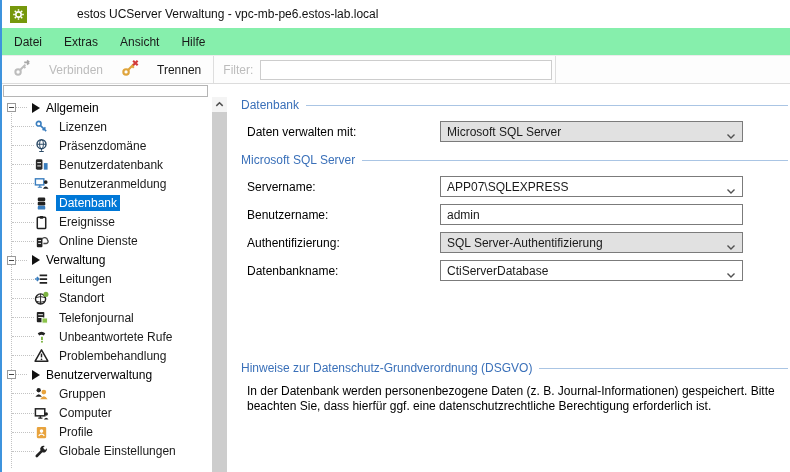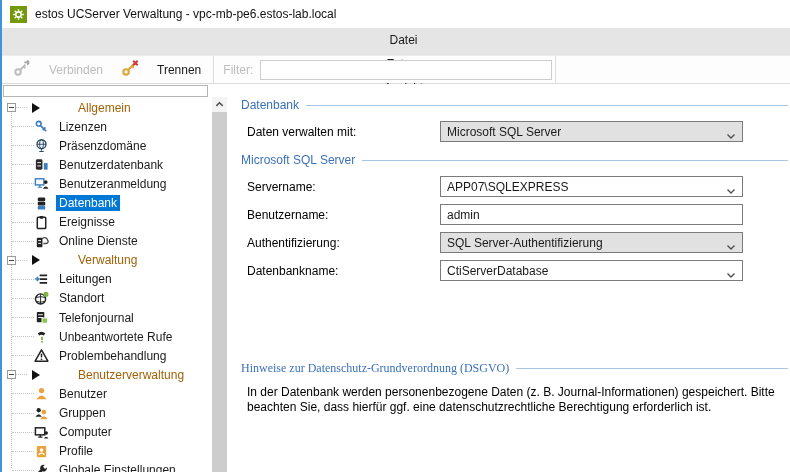--- a/index.html
+++ b/index.html
@@ -5,27 +5,27 @@
   * { margin:0; padding:0; box-sizing:border-box; }
   html,body { width:790px; height:472px; overflow:hidden; }
   body {
     font-family:"Liberation Sans","DejaVu Sans",sans-serif;
     font-size:12px; color:#1a1a1a; background:#fff; position:relative;
   }
   .win-edge { position:absolute; left:0; top:0; bottom:0; width:2px;
     background:var(--accent,#3e93dd); z-index:50; }
 
   
-  .titlebar { height:28px; display:flex; align-items:center; padding-left:10px; background:#fff; }
+  .titlebar { height:28px; display:flex; align-items:center; padding-left:10px; background:#fff;gap:42px; }
   .app-icon { width:17px; height:17px; background:var(--estos-green,#76980c);
     display:flex; align-items:center; justify-content:center; flex:0 0 auto; }
   .title-text { margin-left:8px; color:#111; }
 
   
-  .menubar { height:27px; display:flex; align-items:center; padding-left:17px; background:#e5e5e5;flex-direction:column; }
+  .menubar { height:27px; display:flex; align-items:center; padding-left:3px; background:#86efac; }
   .menu-item { padding:5px 11px; color:#1a1a1a; cursor:default; }
 
   
   .toolbar { height:29px; display:flex; align-items:center; padding-left:4px;
     background:#fdfdfd; border-top:1px solid #ececec; border-bottom:1px solid #dcdcdc; }
   .tb-btn { display:flex; align-items:center; gap:18px; padding:0 9px; height:100%; cursor:default; }
   .tb-btn .tb-label { color:#1a1a1a; }
   .tb-btn.disabled .tb-label { color:var(--disabled-text,#bcbcbc); }
   .tb-sep { width:1px; height:27px; background:#dedede; margin:0 3px; }
   .filter-label { color:var(--disabled-text,#bcbcbc); margin:0 7px 0 6px; }
@@ -44,21 +44,21 @@
     border-left:1px dotted #c3c3c3; }
   .tree-row { height:19.1px; display:flex; align-items:center; white-space:nowrap; position:relative; }
   .expander { width:9px; height:9px; border:1px solid #9a9a9a; background:#fff;
     margin-left:4px; position:relative; flex:0 0 auto; z-index:2; }
   .expander::after { content:""; position:absolute; left:1px; right:1px; top:3px; height:1px; background:#444; }
   .conn { border-bottom:1px dotted #c3c3c3; height:1px; flex:0 0 auto; }
   .conn.g { width:11px; }
   .conn.c { width:22px; margin-left:9px; }
   .tri { width:0; height:0; border-top:5px solid transparent; border-bottom:5px solid transparent;
     border-left:8px solid #111; margin:0 6px 0 5px; flex:0 0 auto; }
-  .glabel { color:#a16207;margin-left:32px; }
+  .glabel { color:#000000; }
   .ticon { width:15px; height:15px; margin-right:7px; flex:0 0 auto; display:flex; align-items:center; }
   .clabel { padding:1px 3px; }
   .tree-row.selected .clabel { background:var(--selected-bg,#0078d7); color:#fff; }
 
   
   .scrollbar { position:absolute; top:13px; right:2px; bottom:0; width:15px; background:#f0f0f0; }
   .sb-btn { height:15px; background:#f4f4f4; display:flex; align-items:center; justify-content:center; }
   .sb-thumb { position:absolute; top:15px; bottom:0; left:0; right:0; background:#cdcdcd; }
 
   
@@ -69,21 +69,21 @@
   .field-row { display:flex; align-items:center; height:21px; margin:7px 0 7px 6px; }
   .field-row.first { margin-top:9px; }
   .f-label { width:193px; flex:0 0 auto; color:#000; }
   .control { width:303px; height:21px; border:1px solid #7b7b7b; background:#fff;
     display:flex; align-items:center; padding:0 6px; position:relative; }
   .control.gray { background:#e1e1e1; }
   .control .chev { position:absolute; right:6px; top:7px; }
   .control .val { overflow:hidden; white-space:nowrap; }
   .control .val.pwd { font-weight:bold; letter-spacing:2px; font-size:11px; }
   .sec-gap { margin-top:11px; }
-  .sec-gap-big { margin-top:80px;font-family:Liberation Serif, serif; }
+  .sec-gap-big { margin-top:80px; }
   .section-note { margin:9px 0 0 6px; width:540px; line-height:15px; color:#000; }
 </style>
 </head>
 <body>
 
 <div class="win-edge"></div>
 
 <div class="titlebar">
   <span class="app-icon">
       <svg width="13" height="13" viewBox="0 0 16 16" xmlns="http://www.w3.org/2000/svg">
@@ -276,30 +276,20 @@
         <div class="tree-row group">
           <span class="expander"></span>
           <span class="conn g"></span>
           <span class="tri"></span>
           <span class="glabel">Benutzerverwaltung</span>
         </div>
         <div class="tree-row child">
           <span class="conn c"></span>
           <span class="ticon">
             <svg width="15" height="15" viewBox="0 0 16 16" xmlns="http://www.w3.org/2000/svg">
-              <circle cx="8" cy="4.8" r="2.8" fill="#e8a33d"></circle>
-              <path d="M2.5 14q5.5-7.5 11 0z" fill="#e8a33d"></path>
-            </svg>
-          </span>
-          <span class="clabel">Benutzer</span>
-        </div>
-        <div class="tree-row child">
-          <span class="conn c"></span>
-          <span class="ticon">
-            <svg width="15" height="15" viewBox="0 0 16 16" xmlns="http://www.w3.org/2000/svg">
               <circle cx="5" cy="4.5" r="2.3" fill="#222"></circle>
               <path d="M1.5 11.5q3.5-5.5 7 0z" fill="#222"></path>
               <circle cx="10.5" cy="6.5" r="2.5" fill="#e8a33d"></circle>
               <path d="M6.5 14q4-6 8 0z" fill="#e8a33d"></path>
             </svg>
           </span>
           <span class="clabel">Gruppen</span>
         </div>
         <div class="tree-row child">
           <span class="conn c"></span>

